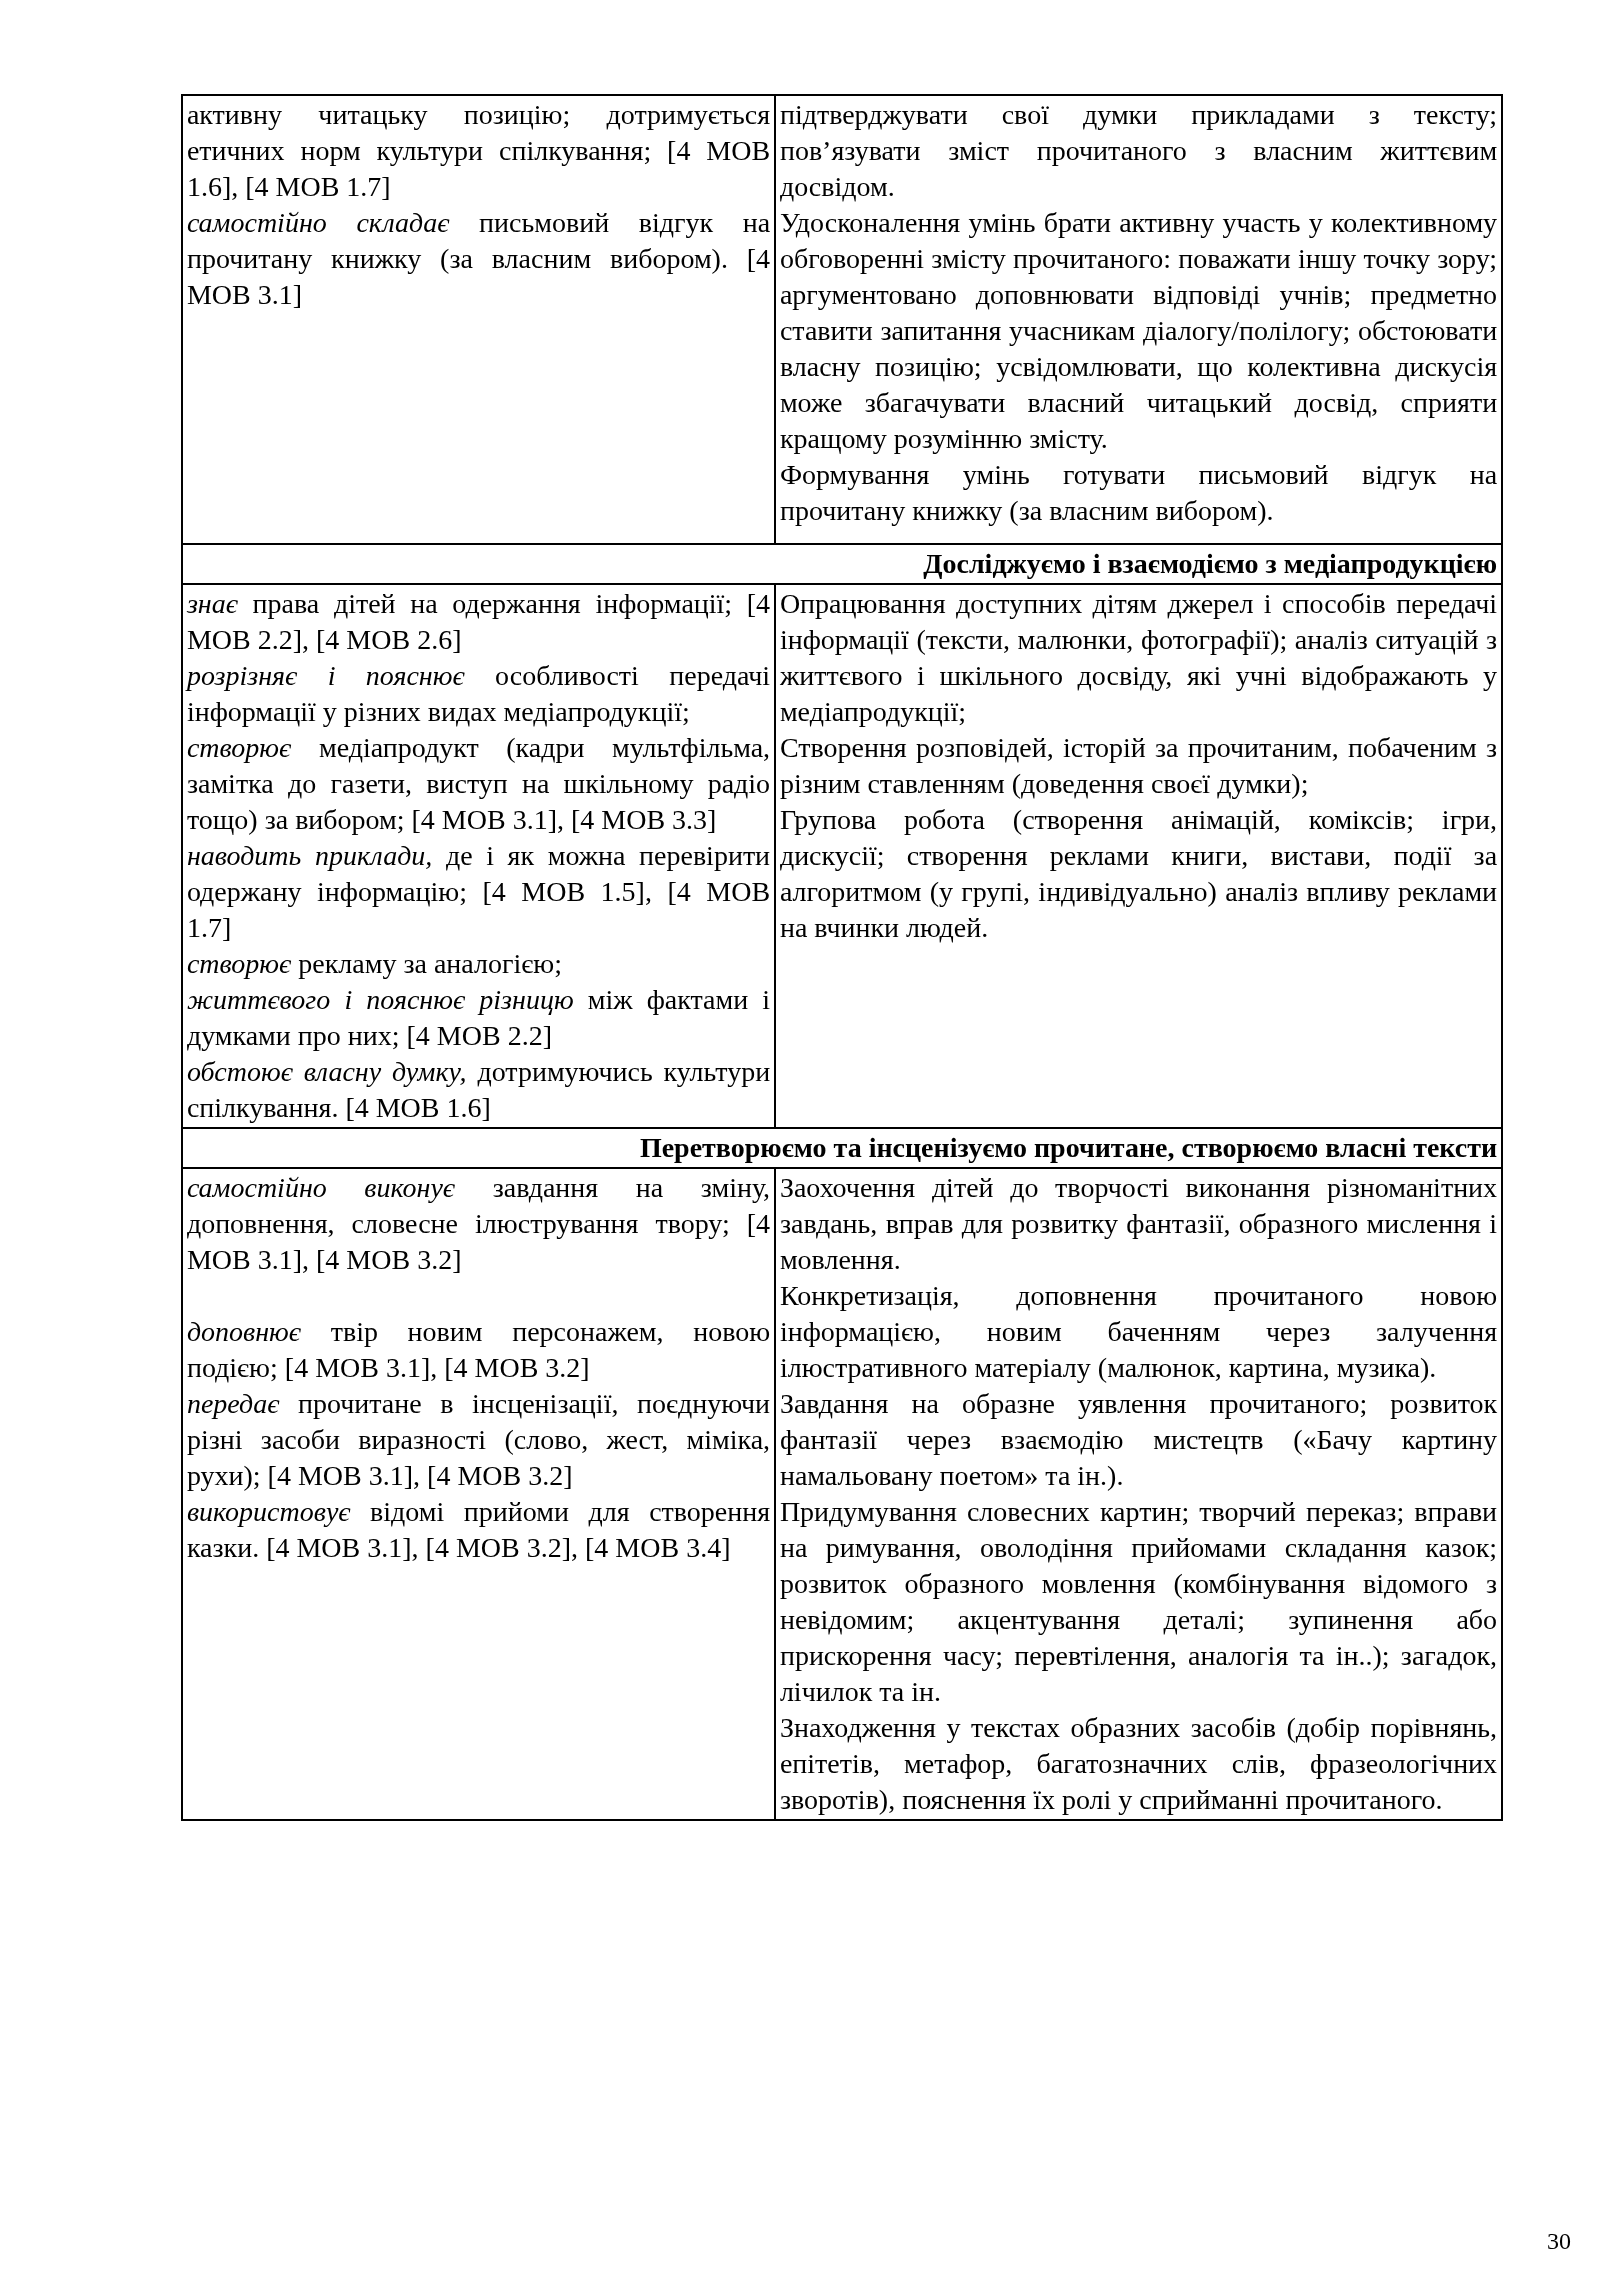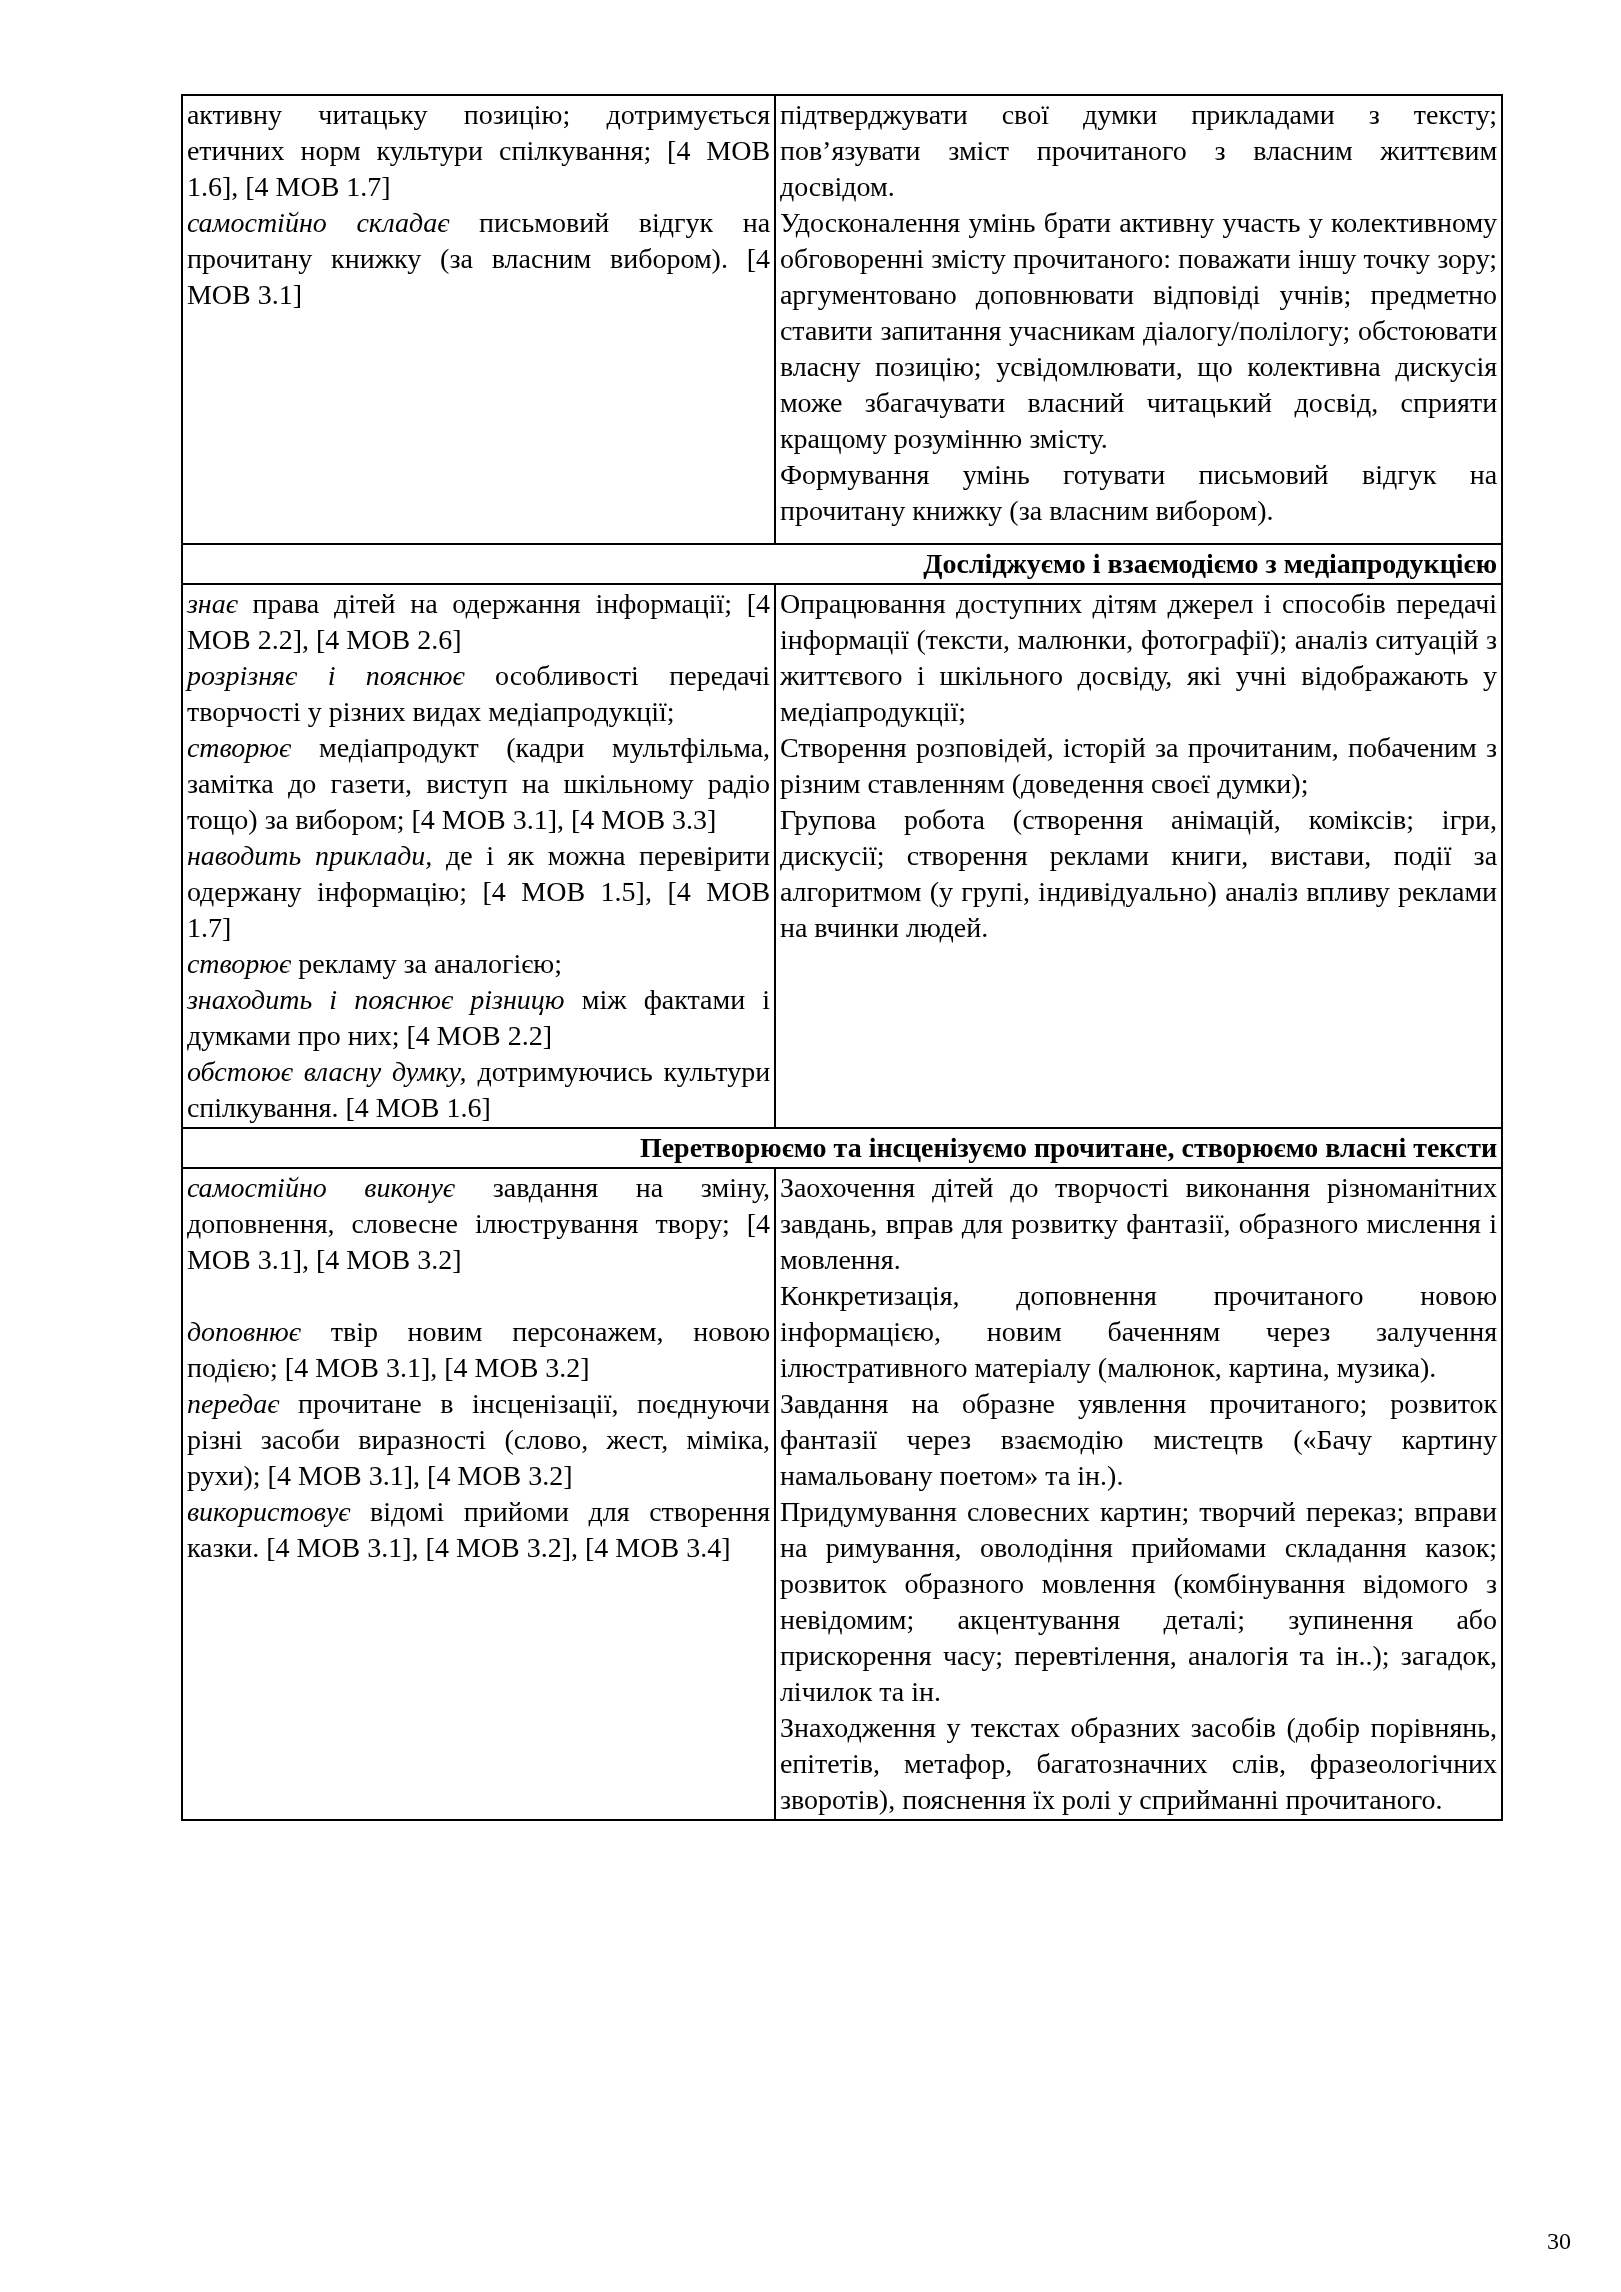--- a/index.html
+++ b/index.html
@@ -86,25 +86,25 @@
             <p class="para"><span>Удосконалення умінь брати активну участь у колективному обговоренні змісту прочитаного: поважати іншу точку зору; аргументовано доповнювати відповіді учнів; предметно ставити запитання учасникам діалогу/полілогу; обстоювати власну позицію; усвідомлювати, що колективна дискусія може збагачувати власний читацький досвід, сприяти кращому розумінню змісту.</span></p>
             <p class="para"><span>Формування умінь готувати письмовий відгук на прочитану книжку (за власним вибором).</span></p>
           </td>
         </tr>
         <tr>
           <td colspan="2" class="section-header">Досліджуємо і взаємодіємо з медіапродукцією</td>
         </tr>
         <tr>
           <td>
             <p class="para"><em>знає</em><span> права дітей на одержання інформації; [4 МОВ 2.2], [4 МОВ 2.6]</span></p>
-            <p class="para"><em>розрізняє і пояснює</em><span> особливості передачі творчості у різних видах медіапродукції;</span></p>
+            <p class="para"><em>розрізняє і пояснює</em><span> особливості передачі інформації у різних видах медіапродукції;</span></p>
             <p class="para"><em>створює</em><span> медіапродукт (кадри мультфільма, замітка до газети, виступ на шкільному радіо тощо) за вибором; [4 МОВ 3.1], [4 МОВ 3.3]</span></p>
             <p class="para"><em>наводить приклади,</em><span> де і як можна перевірити одержану інформацію; [4 МОВ 1.5], [4 МОВ 1.7]</span></p>
             <p class="para"><em>створює</em><span> рекламу за аналогією;</span></p>
-            <p class="para"><em>знаходить і пояснює різницю</em><span> між фактами і думками про них; [4 МОВ 2.2]</span></p>
+            <p class="para"><em>життєвого і пояснює різницю</em><span> між фактами і думками про них; [4 МОВ 2.2]</span></p>
             <p class="para"><em>обстоює власну думку,</em><span> дотримуючись культури спілкування. [4 МОВ 1.6]</span></p>
           </td>
           <td>
             <p class="para"><span>Опрацювання доступних дітям джерел і способів передачі інформації (тексти, малюнки, фотографії); аналіз ситуацій з життєвого і шкільного досвіду, які учні відображають у медіапродукції;</span></p>
             <p class="para"><span>Створення розповідей, історій за прочитаним, побаченим з різним ставленням (доведення своєї думки);</span></p>
             <p class="para"><span>Групова робота (створення анімацій, коміксів; ігри, дискусії; створення реклами книги, вистави, події за алгоритмом (у групі, індивідуально) аналіз впливу реклами на вчинки людей.</span></p>
           </td>
         </tr>
         <tr>
           <td colspan="2" class="section-header">Перетворюємо та інсценізуємо прочитане, створюємо власні тексти</td>

